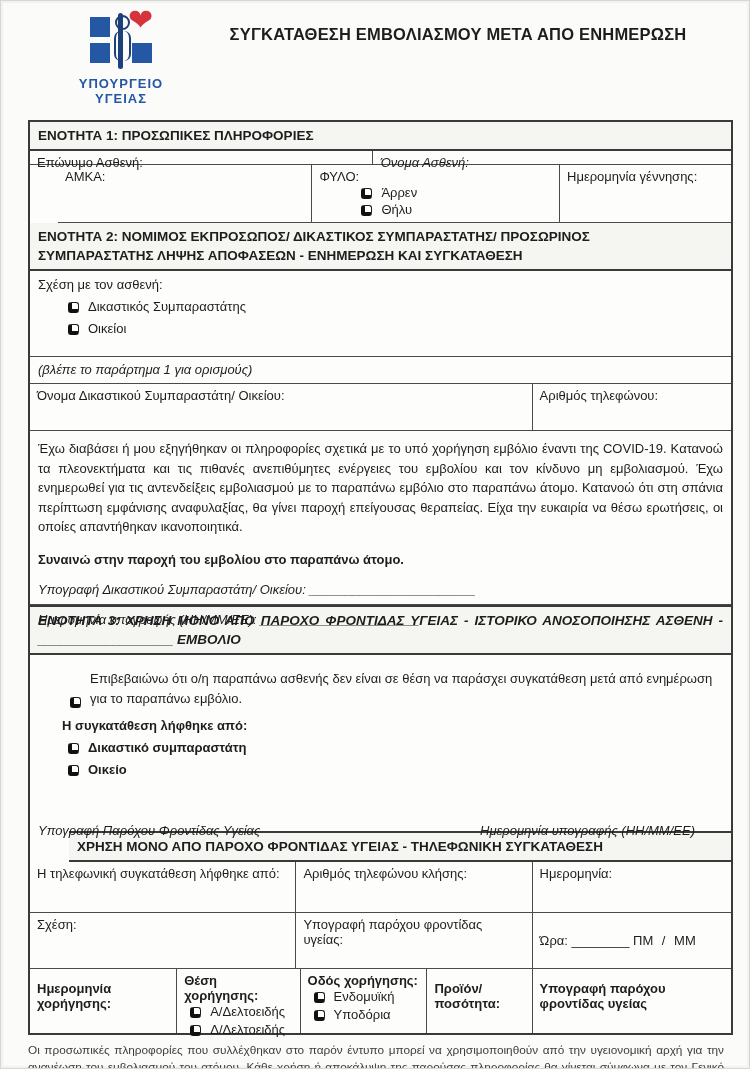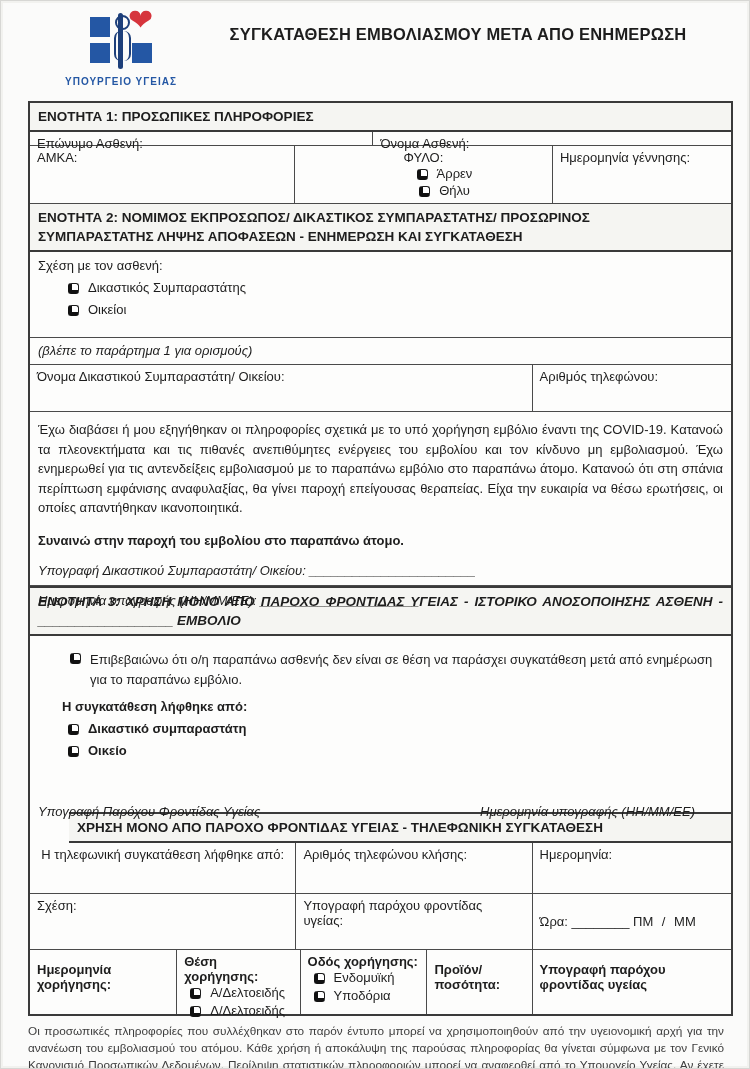--- a/index.html
+++ b/index.html
@@ -22,21 +22,21 @@
   .logo-wrap { width:120px; flex:0 0 120px; text-align:center; }
   .logo { position:relative; width:74px; height:58px; margin:0 auto; }
   .sq { position:absolute; width:20px; height:20px; background:#2457a4; }
   .sq1 { left:6px; top:4px; }
   .sq2 { left:6px; top:30px; }
   .sq3 { left:48px; top:30px; }
   .heart { position:absolute; left:44px; top:-8px; color:#d6343c; font-size:30px; line-height:30px; }
   .staff { position:absolute; left:34px; top:0; width:5px; height:56px; background:#1d3f7a; border-radius:3px; }
   .staff:before { content:""; position:absolute; left:-3px; top:2px; width:11px; height:11px; border:2px solid #1d3f7a; border-radius:50%; background:transparent; }
   .staff:after { content:""; position:absolute; left:-4px; top:18px; width:13px; height:30px; border-left:2px solid #1d3f7a; border-right:2px solid #1d3f7a; border-radius:7px; }
-  .ministry { margin-top:5px; font-size:10px; letter-spacing:1px; color:#2457a4; font-weight:bold; }
+  .ministry { margin-top:5px; font-size:13px; letter-spacing:1px; color:#2457a4; font-weight:bold; }
   .titles { flex:1; text-align:center; padding-top:12px; }
   .title { font-size:16.5px; font-weight:bold; letter-spacing:0.2px; }
   .subtitle { font-size:14.5px; font-weight:bold; margin-top:13px; }
   
   .form { margin:8px 16px 0 27px; border:2px solid #3a3a3a; background:#fdfdfc; }
   .sec-header {
     font-weight:bold; font-size:13.5px;
     padding:4px 8px; line-height:19px;
     background:#f5f5f2;
     border-bottom:2px solid #3a3a3a;
@@ -52,21 +52,21 @@
     display:inline-block; width:11px; height:11px;
     background:#fff; border:1.5px solid #1c1c1c;
     border-left:4px solid #111; border-bottom:4px solid #111;
     border-radius:3px; margin-right:9px; vertical-align:-2px;
   }
   .cb-line { margin:7px 0 0 30px; }
   .italic { font-style:italic; }
   .bold { font-weight:bold; }
   .para { text-align:justify; line-height:19.5px; }
   .sig-line { margin-top:15px; font-style:italic; }
-  .hang { display:flex; margin:8px 0 0 32px; line-height:19px; }
+  .hang { display:flex; margin:8px 0 0 32px; line-height:19px;align-items:flex-end; }
   .hang .cb { flex:0 0 11px; margin-top:3px; }
   .footer {
     margin:7px 25px 0 27px; font-size:11.8px; line-height:16.8px;
     text-align:justify; color:#3d3d3d;
   }
   .twocol-sig { display:flex; justify-content:space-between; padding:0 28px 0 0; margin-top:46px; font-style:italic; }
   .small-gap { margin-top:10px;padding-left:24px; }
 </style>
 </head>
 <body>
@@ -89,29 +89,29 @@
     </div>
   </div>
 
   <div class="form">
 
     <div class="sec-header">ΕΝΟΤΗΤΑ 1: ΠΡΟΣΩΠΙΚΕΣ ΠΛΗΡΟΦΟΡΙΕΣ</div>
     <div class="row" style="height:14px;">
       <div class="cell" style="width:49%;">
         <span>Επώνυμο Ασθενή:</span>
       </div>
-      <div class="cell" style="width:51%;">
+      <div class="cell" style="width:51%;font-style:italic;">
         <span>Όνομα Ασθενή:</span>
       </div>
     </div>
-    <div class="row" style="height:58px;">
+    <div class="row" style="height:58px;margin-left:28px;">
       <div class="cell" style="width:37.8%;">
         <span>ΑΜΚΑ:</span>
       </div>
-      <div class="cell" style="width:36.8%;text-align:center;">
+      <div class="cell" style="width:36.8%;">
         <div>ΦΥΛΟ:</div>
         <div style="margin:1px 0 0 42px;">
           <span class="cb"></span><span>Άρρεν</span>
         </div>
         <div style="margin:2px 0 0 42px;">
           <span class="cb"></span><span>Θήλυ</span>
         </div>
       </div>
       <div class="cell" style="width:25.4%;">
         <span>Ημερομηνία γέννησης:</span>
@@ -173,21 +173,21 @@
         <span class="cb"></span><span>Οικείο</span>
       </div>
       <div class="twocol-sig">
         <span>Υπογραφή Παρόχου Φροντίδας Υγείας</span>
         <span>Ημερομηνία υπογραφής (ΗΗ/ΜΜ/ΕΕ)</span>
       </div>
     </div>
 
     <div class="sec-header" style="border-top:2px solid #3a3a3a;margin-left:39px;">ΧΡΗΣΗ ΜΟΝΟ ΑΠΟ ΠΑΡΟΧΟ ΦΡΟΝΤΙΔΑΣ ΥΓΕΙΑΣ - ΤΗΛΕΦΩΝΙΚΗ ΣΥΓΚΑΤΑΘΕΣΗ</div>
     <div class="row" style="height:51px;">
-      <div class="cell" style="width:38%;text-align:center;">
+      <div class="cell" style="width:38%;">
         <span>Η τηλεφωνική συγκατάθεση λήφθηκε από:</span>
       </div>
       <div class="cell" style="width:33.7%;">
         <span>Αριθμός τηλεφώνου κλήσης:</span>
       </div>
       <div class="cell" style="width:28.3%;">
         <span>Ημερομηνία:</span>
       </div>
     </div>
     <div class="row" style="height:56px;">

